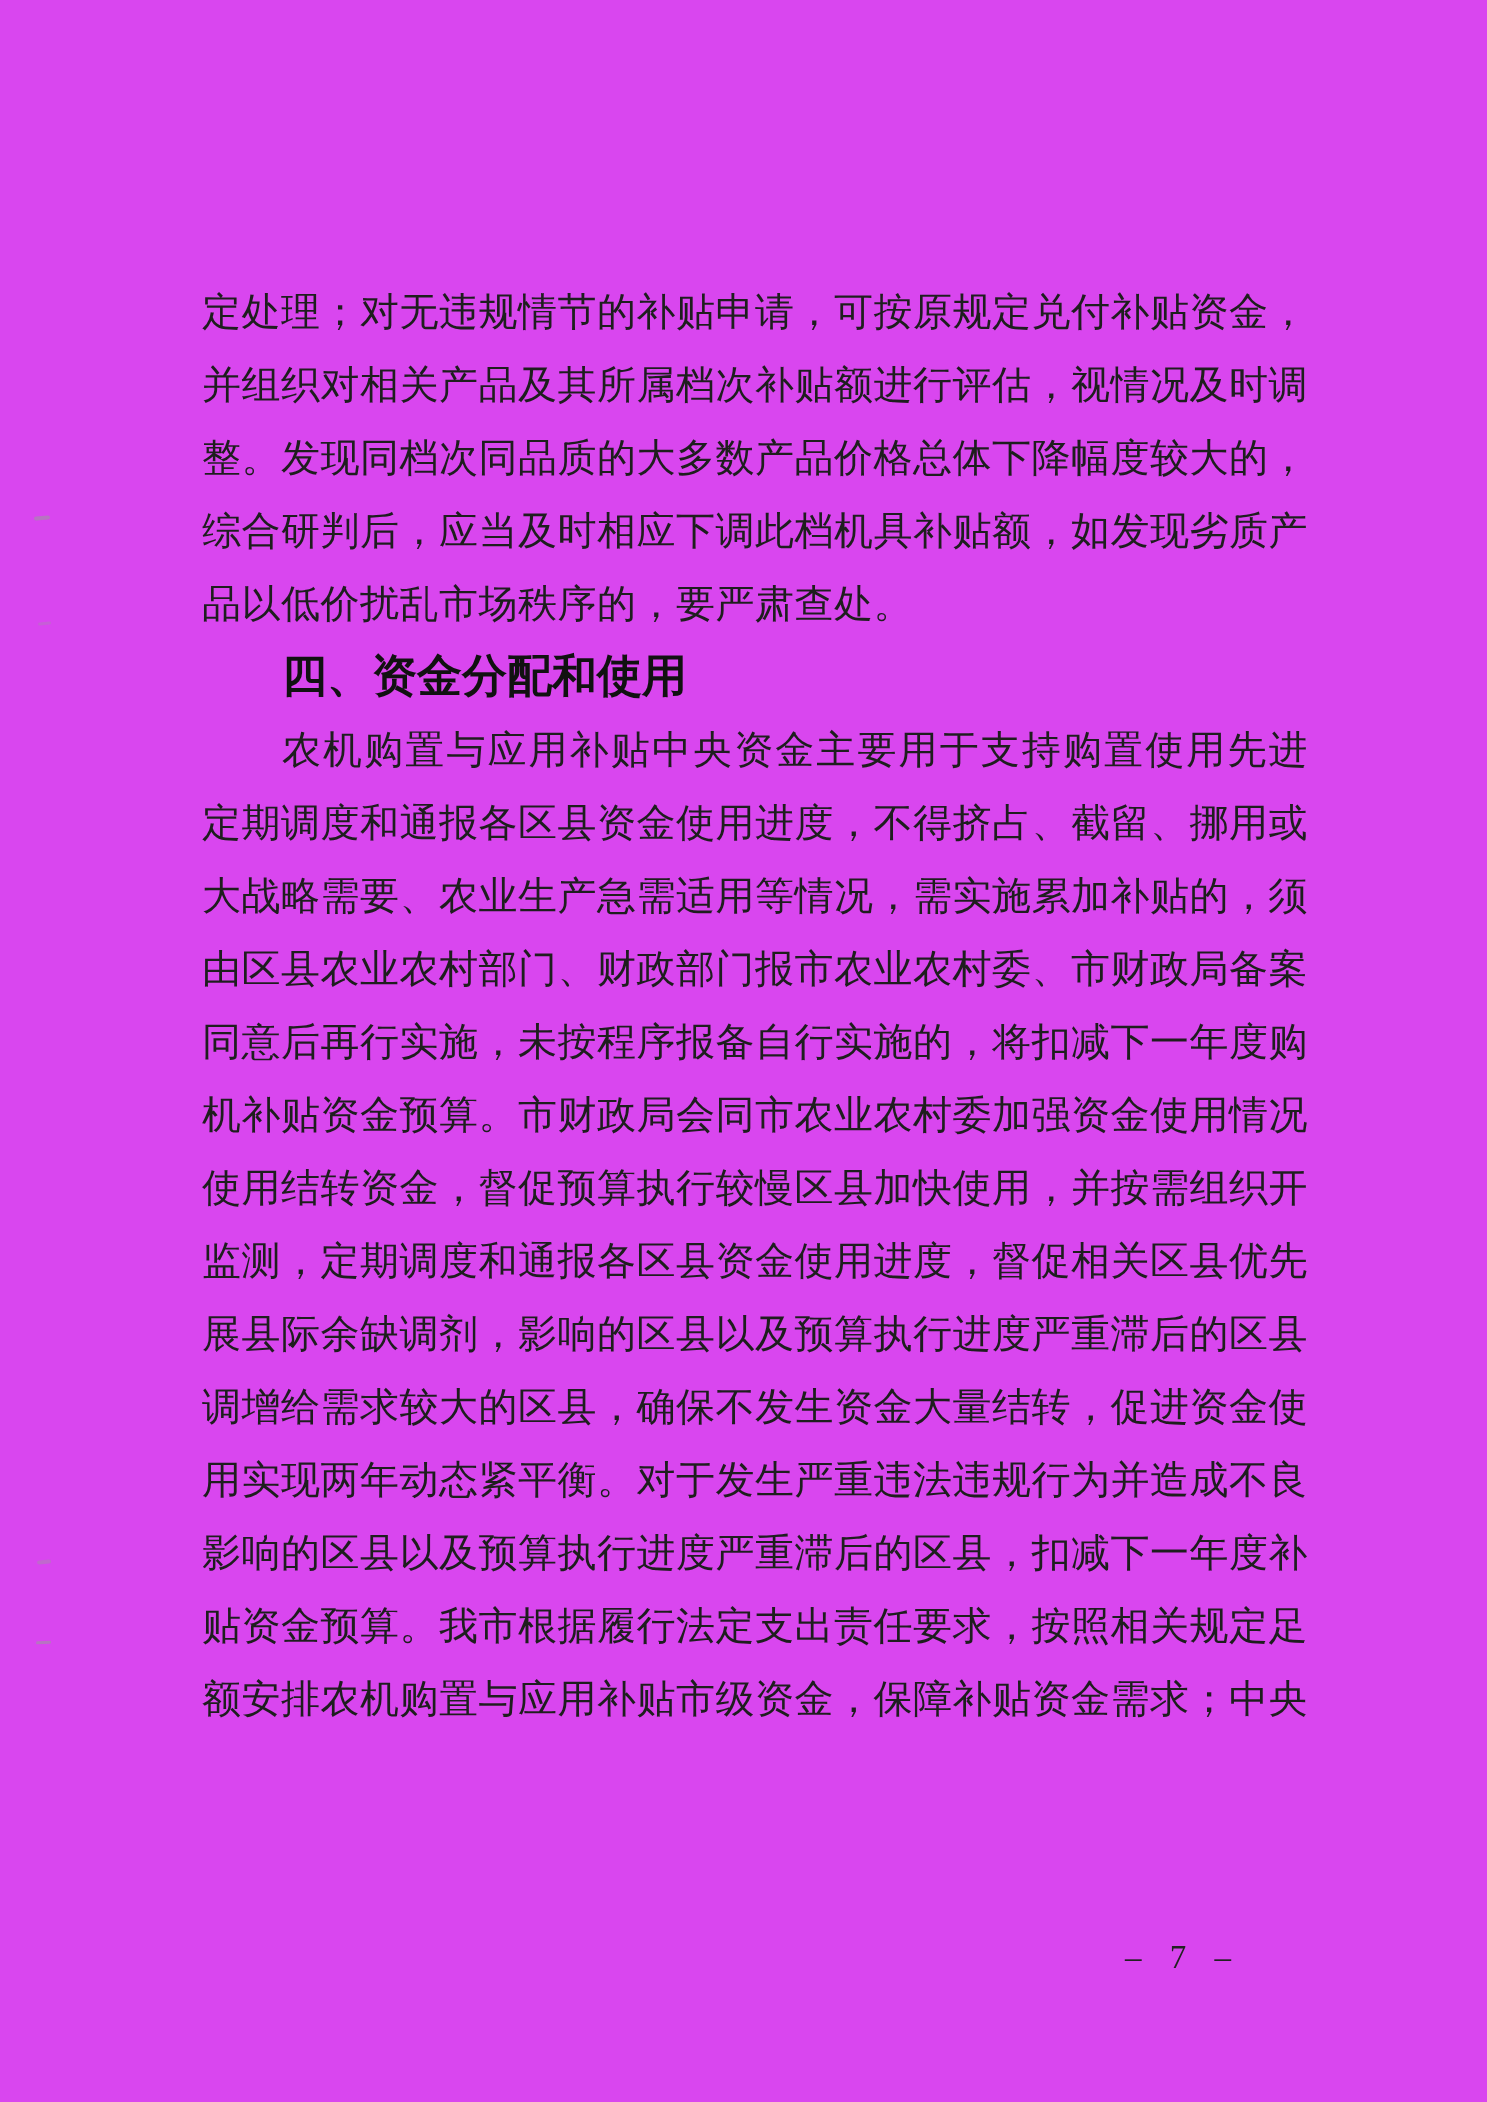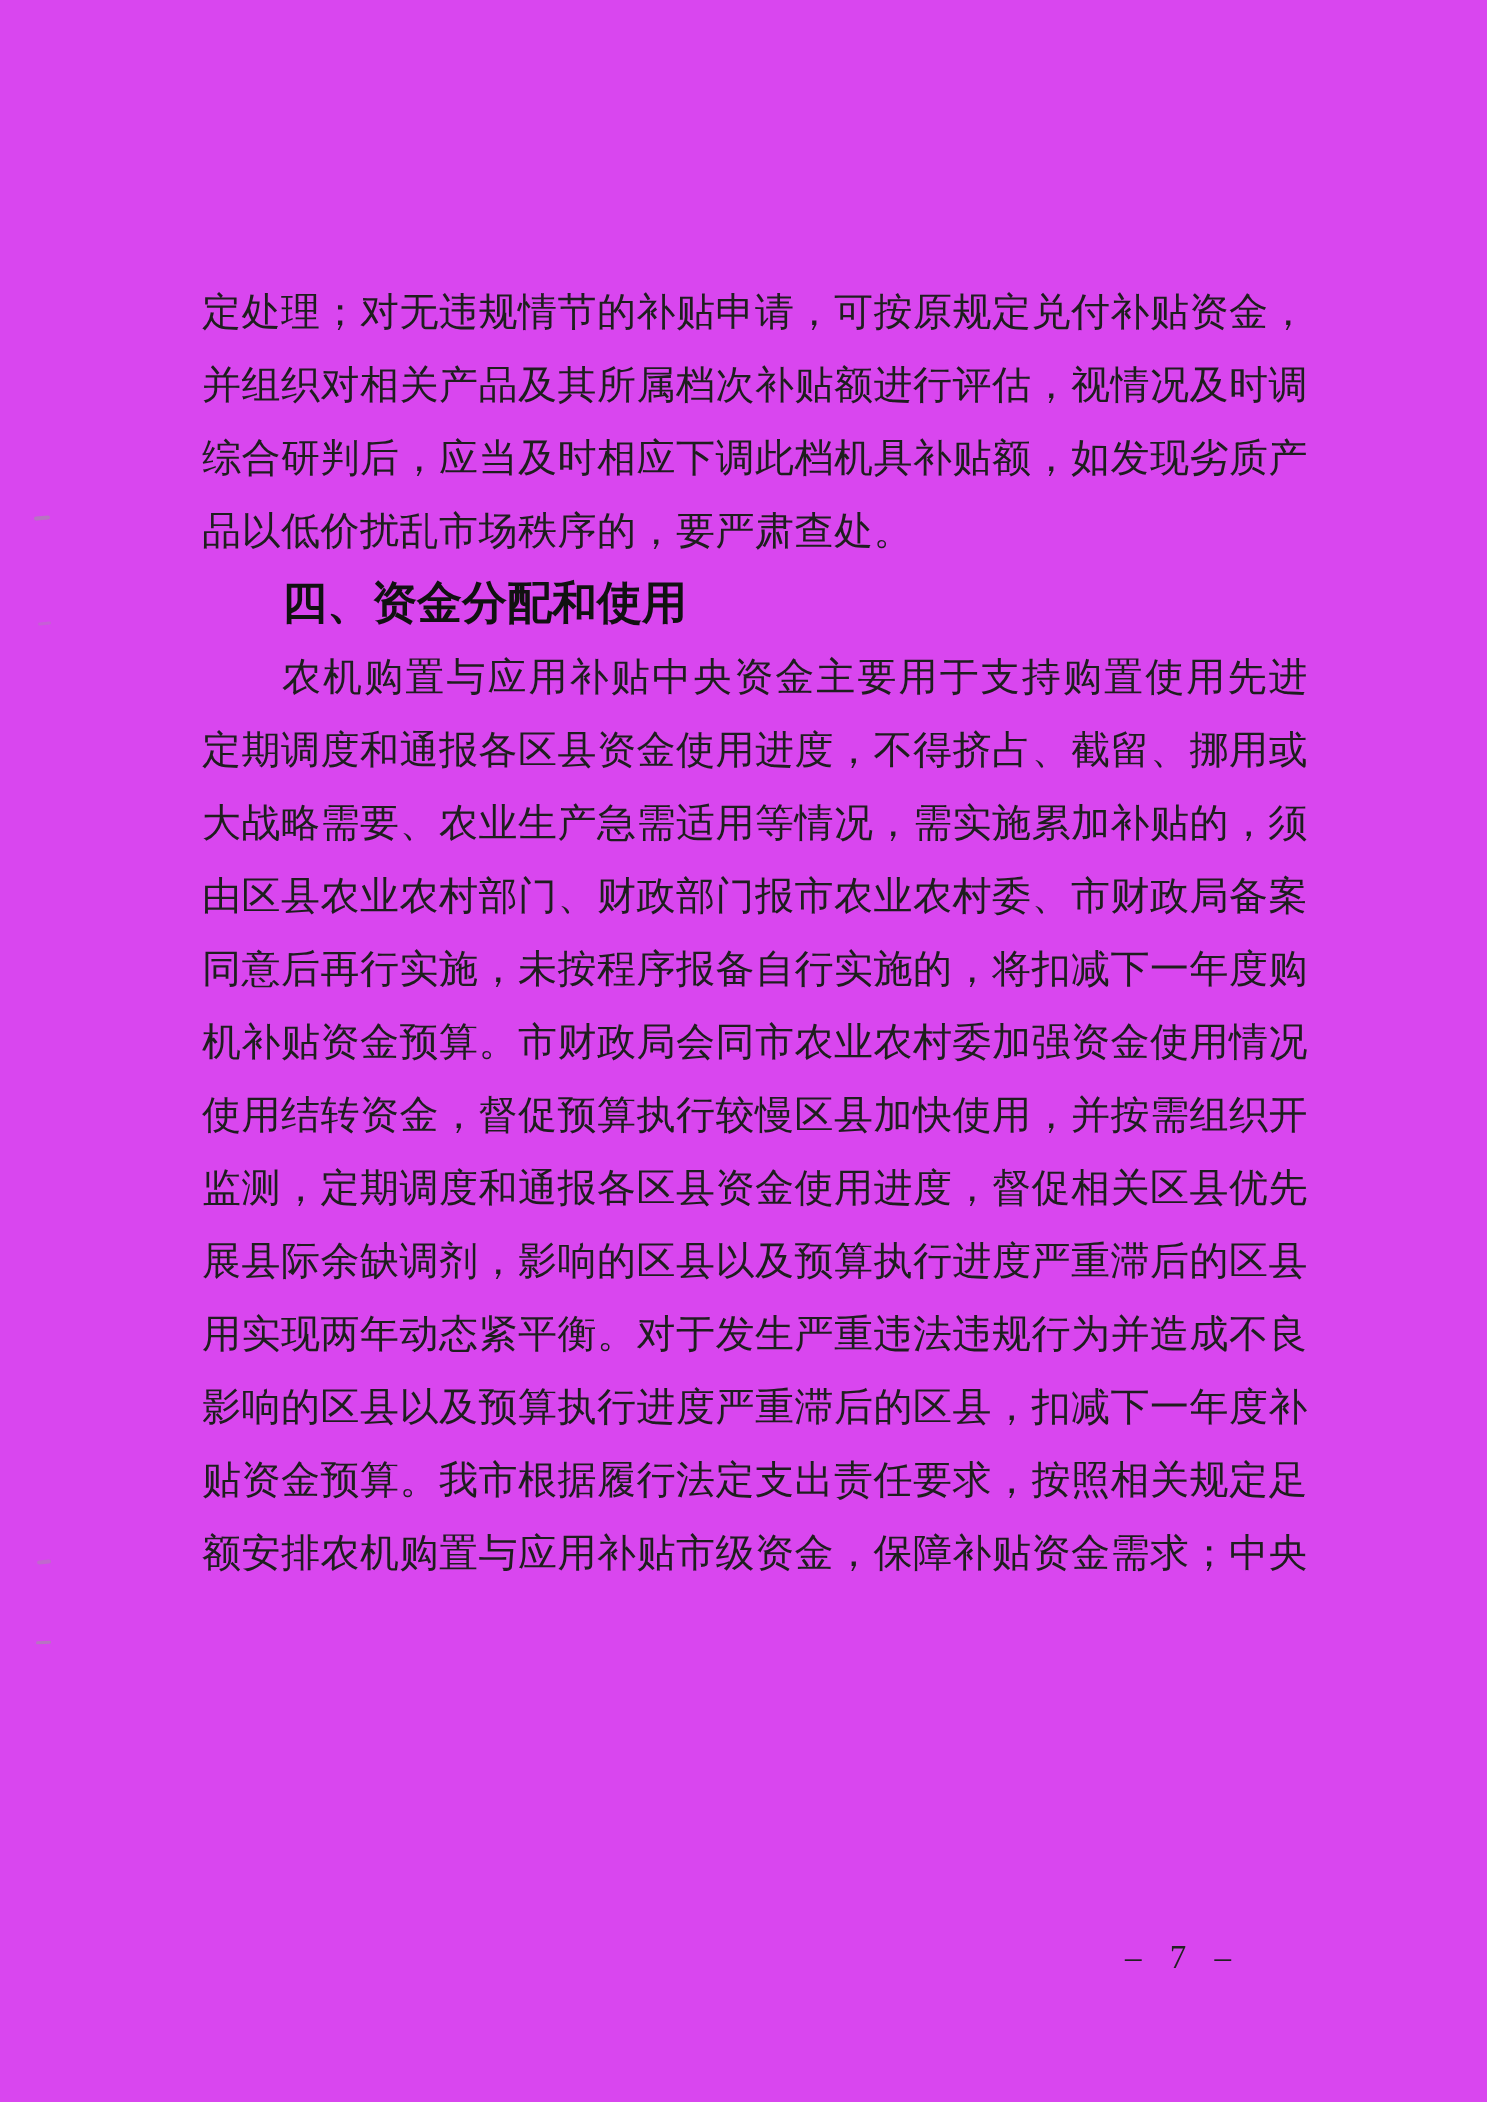--- a/index.html
+++ b/index.html
@@ -79,36 +79,38 @@
 </head>
 <body>
 
 <main class="page">
 
   <section class="body-text">
 
     <div>
         <div class="line">定处理；对无违规情节的补贴申请，可按原规定兑付补贴资金，</div>
         <div class="line">并组织对相关产品及其所属档次补贴额进行评估，视情况及时调</div>
+        <div class="line">整。发现同档次同品质的大多数产品价格总体下降幅度较大的，</div>
         <div class="line">综合研判后，应当及时相应下调此档机具补贴额，如发现劣质产</div>
         <div class="line last">品以低价扰乱市场秩序的，要严肃查处。</div>
       </div>
 
     <h2 class="heading">四、资金分配和使用</h2>
 
     <div>
         <div class="line indent">农机购置与应用补贴中央资金主要用于支持购置使用先进</div>
         <div class="line">定期调度和通报各区县资金使用进度，不得挤占、截留、挪用或</div>
         <div class="line">大战略需要、农业生产急需适用等情况，需实施累加补贴的，须</div>
         <div class="line">由区县农业农村部门、财政部门报市农业农村委、市财政局备案</div>
         <div class="line">同意后再行实施，未按程序报备自行实施的，将扣减下一年度购</div>
         <div class="line">机补贴资金预算。市财政局会同市农业农村委加强资金使用情况</div>
         <div class="line">使用结转资金，督促预算执行较慢区县加快使用，并按需组织开</div>
         <div class="line">监测，定期调度和通报各区县资金使用进度，督促相关区县优先</div>
         <div class="line">展县际余缺调剂，影响的区县以及预算执行进度严重滞后的区县</div>
+        <div class="line">调增给需求较大的区县，确保不发生资金大量结转，促进资金使</div>
         <div class="line">用实现两年动态紧平衡。对于发生严重违法违规行为并造成不良</div>
         <div class="line">影响的区县以及预算执行进度严重滞后的区县，扣减下一年度补</div>
         <div class="line">贴资金预算。我市根据履行法定支出责任要求，按照相关规定足</div>
         <div class="line last">额安排农机购置与应用补贴市级资金，保障补贴资金需求；中央</div>
       </div>
 
   </section>
 
   <div class="page-number">– 7 –</div>
 

